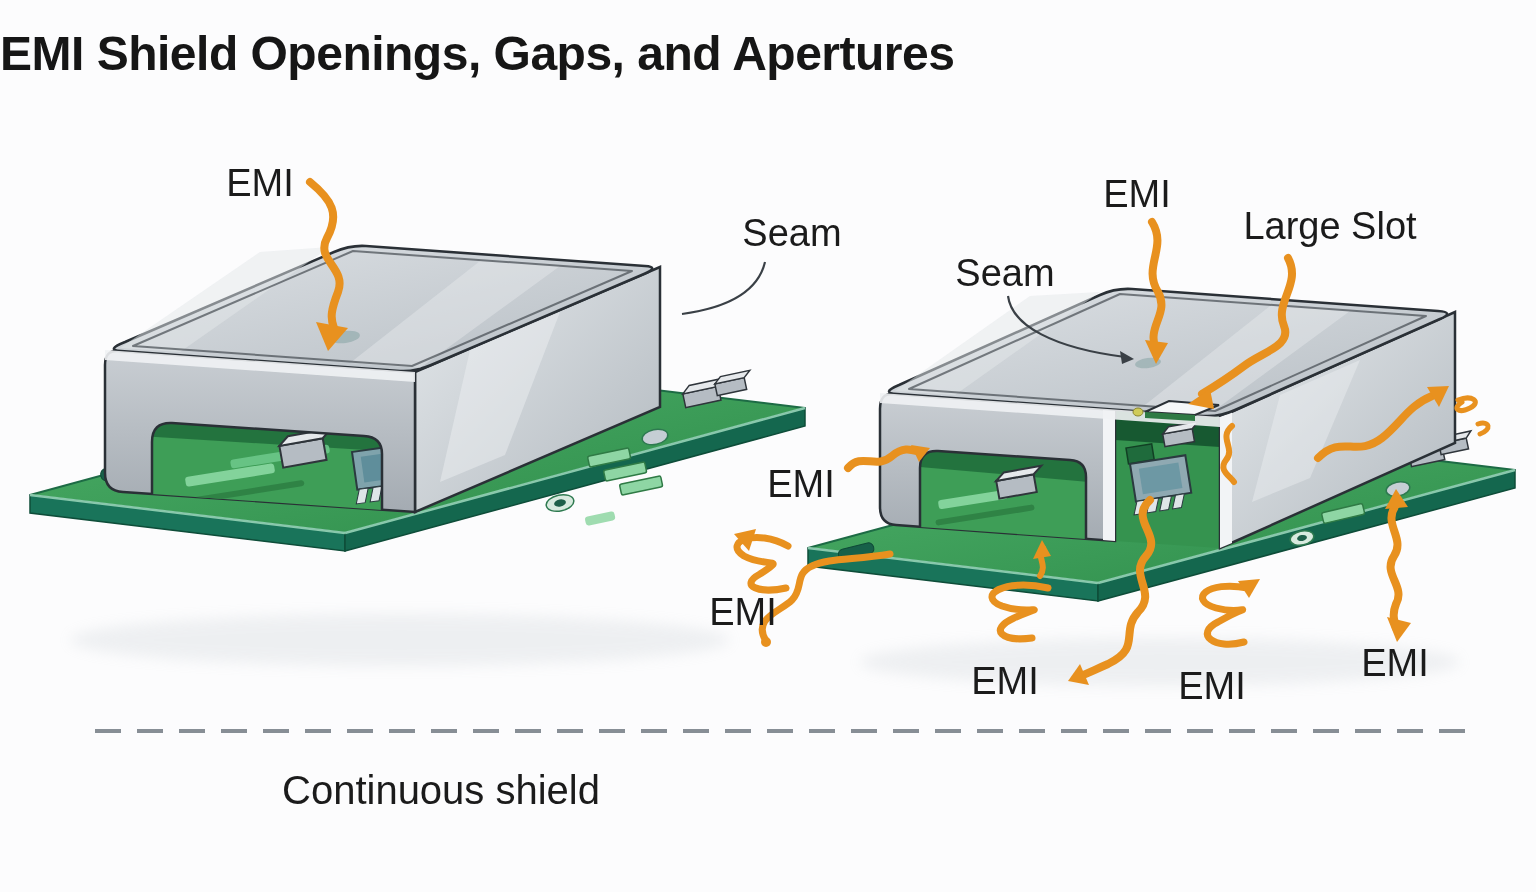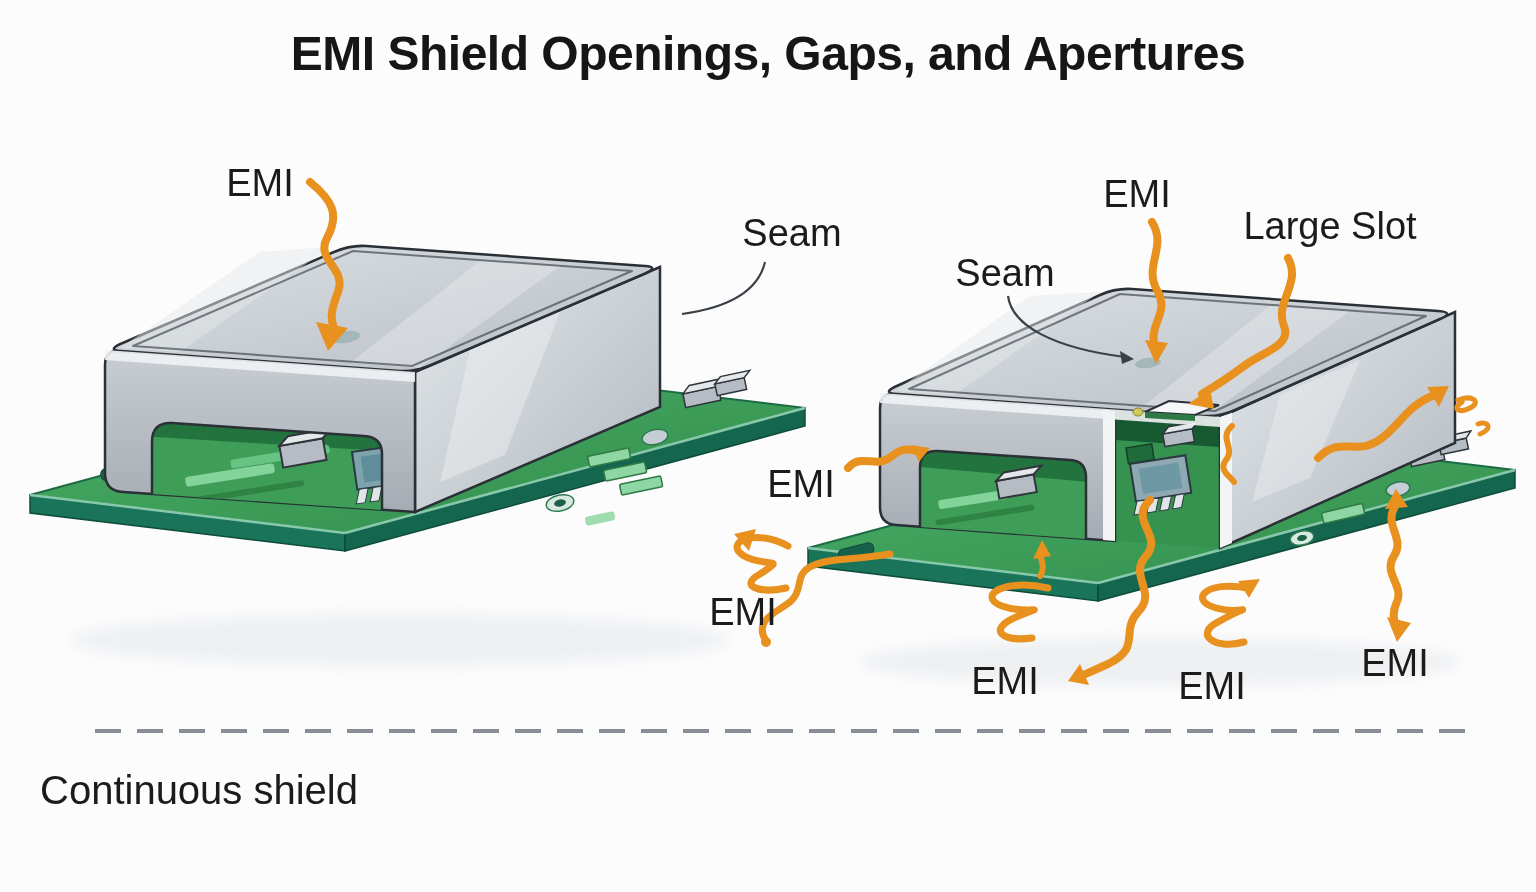--- a/index.html
+++ b/index.html
@@ -1,21 +1,21 @@
 <!DOCTYPE html>
 <html><head>
 <meta charset="utf-8">
 <style>
   html,body{margin:0;padding:0;background:#FCFCFD;}
   .stage{position:relative;width:1536px;height:892px;background:#FCFCFD;overflow:hidden;
          font-family:"Liberation Sans",sans-serif;}
-  .title{position:absolute;top:26px;left:0;width:1536px;margin:0;text-align:center;
+  .title{position:absolute;top:26px;left:0;width:1536px;margin:0;text-align:left;
          font-size:48px;font-weight:700;color:#161616;letter-spacing:-0.5px;}
   .illustration{position:absolute;left:0;top:0;}
-  .caption{position:absolute;text-align:left;color:#1B1B1B;font-size:40px;line-height:64px;}
+  .caption{position:absolute;text-align:right;color:#1B1B1B;font-size:40px;line-height:64px;}
   .caption-left{left:40px;top:758px;width:560px;}
   .caption-right{left:928px;top:756px;width:544px;}
   svg text.lbl{font-family:"Liberation Sans",sans-serif;font-size:38px;fill:#1B1B1B;}
 </style>
 </head>
 <body>
 
 <div class="stage">
 
   <h1 class="title">EMI Shield Openings, Gaps, and Apertures</h1>

